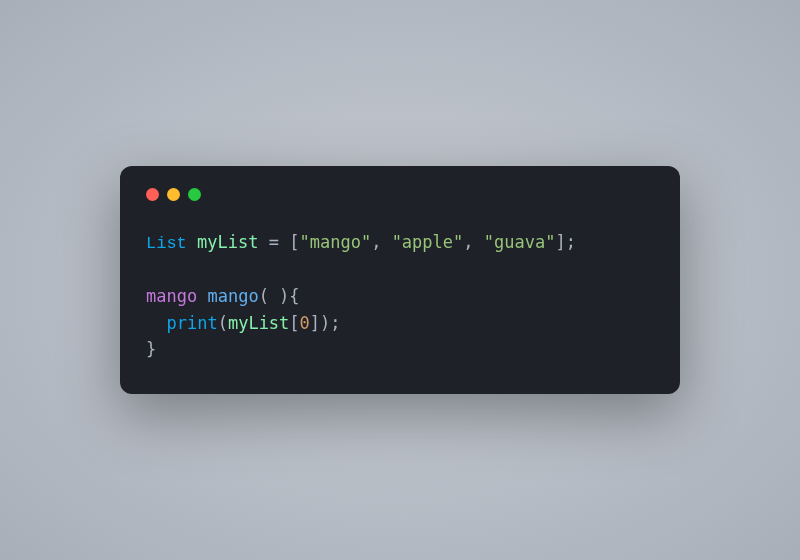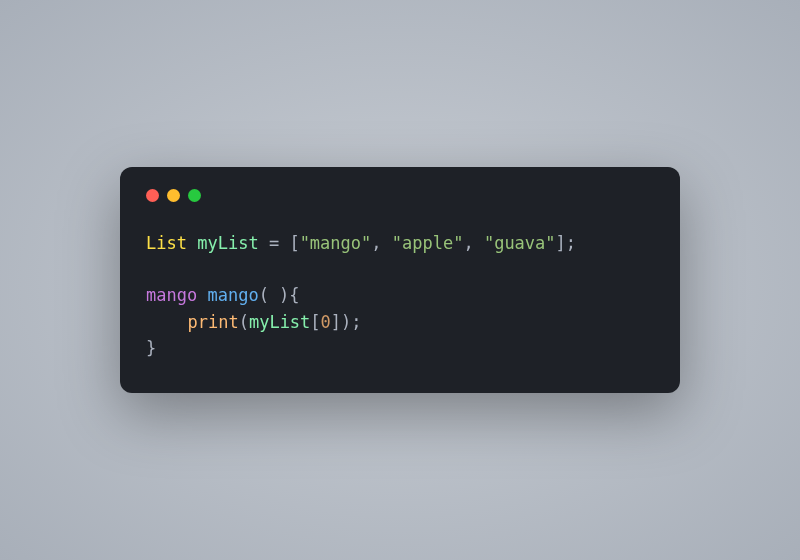--- a/index.html
+++ b/index.html
@@ -35,27 +35,27 @@
     }
     .red { background: #ff5f56; }
     .yellow { background: #ffbd2e; }
     .green { background: #27c93f; }
     .code {
       font-size: 17px;
       line-height: 1.55;
       color: #d4d7dc;
       white-space: pre;
     }
-    .kw-type { color: #fde047; }
+    .kw-type { color: #0ea5e9; font-family: Liberation Mono, monospace; }
     .ident { color: #86efac; }
     .punct { color: #abb2bf; }
     .string { color: #98c379; }
     .kw-void { color: #c678dd; }
     .func { color: #61afef; }
-    .call { color: #fdba74; margin-left: 21px; }
+    .call { color: #0ea5e9; }
     .num { color: #d19a66; }
     .semi { color: #abb2bf; }
   </style>
 </head>
 <body>
 
 <div class="code-window">
   <div class="traffic-lights">
     <div class="traffic-light red"></div>
     <div class="traffic-light yellow"></div>

